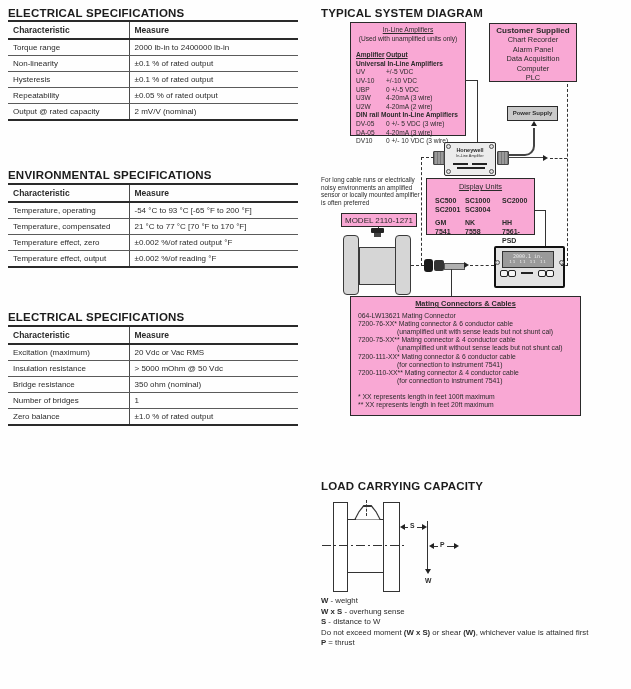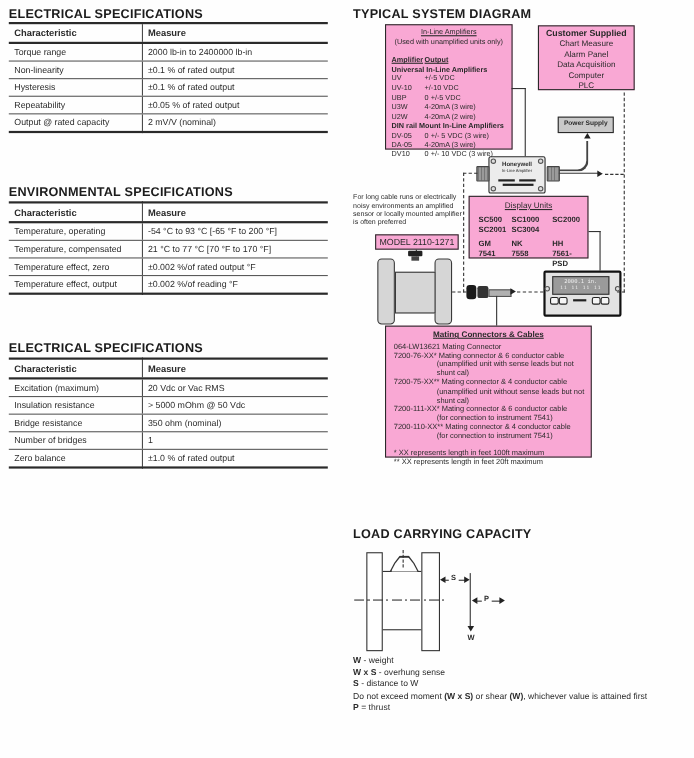--- a/index.html
+++ b/index.html
@@ -57,21 +57,21 @@
   #du-box{left:426px;top:178px;width:109px;height:57px;font-size:7px;}
   #du-box .t{text-align:center;font-weight:normal;font-size:7.4px;margin-top:3px;}
   .du-grid{display:grid;grid-template-columns:30px 37px auto;padding-left:8px;font-weight:bold;line-height:9px;}
   
   #dev{left:494px;top:246px;width:67px;height:38px;background:#e3e3e3;border:2.5px solid #111;border-radius:2px;}
   #lcd{position:absolute;left:6px;top:3px;width:50px;height:15px;background:#9a9a9a;border:1px solid #333;
        color:#efefef;font-family:"DejaVu Sans Mono",monospace;text-align:center;}
   #lcd .l1{font-size:5px;line-height:6px;margin-top:1px;} #lcd .l2{font-size:4px;line-height:5px;letter-spacing:1px;}
   .btn{position:absolute;width:6px;height:5px;border:1px solid #222;border-radius:2px;background:#f5f5f5;}
   
-  #mate-box{left:350px;top:296px;width:188px;height:120px;font-size:6.8px;line-height:8.1px;}
+  #mate-box{left:350px;top:296px;width:231px;height:120px;font-size:6.8px;line-height:8.1px;}
   #mate-box .t{text-align:center;font-weight:bold;font-size:7.4px;margin:3px 0 4px 0;}
   #mate-box .ln{padding-left:7px;} #mate-box .ln.ind{padding-left:46px;}
   #mate-box .fn{padding-left:7px;margin-top:0;}
   #mate-box .gap{height:8px;}
   
   .lcc-rect{position:absolute;background:#fff;border:1.3px solid #333;box-sizing:border-box;}
   .cline{position:absolute;height:1.4px;background:repeating-linear-gradient(90deg,#333 0 9px,transparent 9px 12px,#333 12px 14px,transparent 14px 17px);}
   .dim-lbl{position:absolute;font-size:6.8px;font-weight:bold;background:#fefefe;padding:0 2px;}
   .hump{position:absolute;clip-path:polygon(0 100%,16% 45%,35% 0,65% 0,84% 45%,100% 100%);}
   #legend{position:absolute;left:321px;top:596px;width:306px;font-size:7.8px;line-height:10.6px;}
@@ -227,21 +227,21 @@
         <span>4-20mA (3 wire)</span>
       </div>
     <div class="amp-row">
         <span class="code">DV10</span>
         <span>0 +/- 10 VDC (3 wire)</span>
       </div>
   </div>
 
   <div class="box" id="cust-box">
     <div class="t">Customer Supplied</div>
-    <div>Chart Measure</div>
+    <div>Chart Recorder</div>
     <div>Alarm Panel</div>
     <div>Data Acquisition</div>
     <div>Computer</div>
     <div>PLC</div>
   </div>
 
   <div style="position:absolute;" id="psu">Power Supply</div>
 
   <div class="box" id="amp">
     <span class="screw" style="left:1px;top:1px;"></span>

